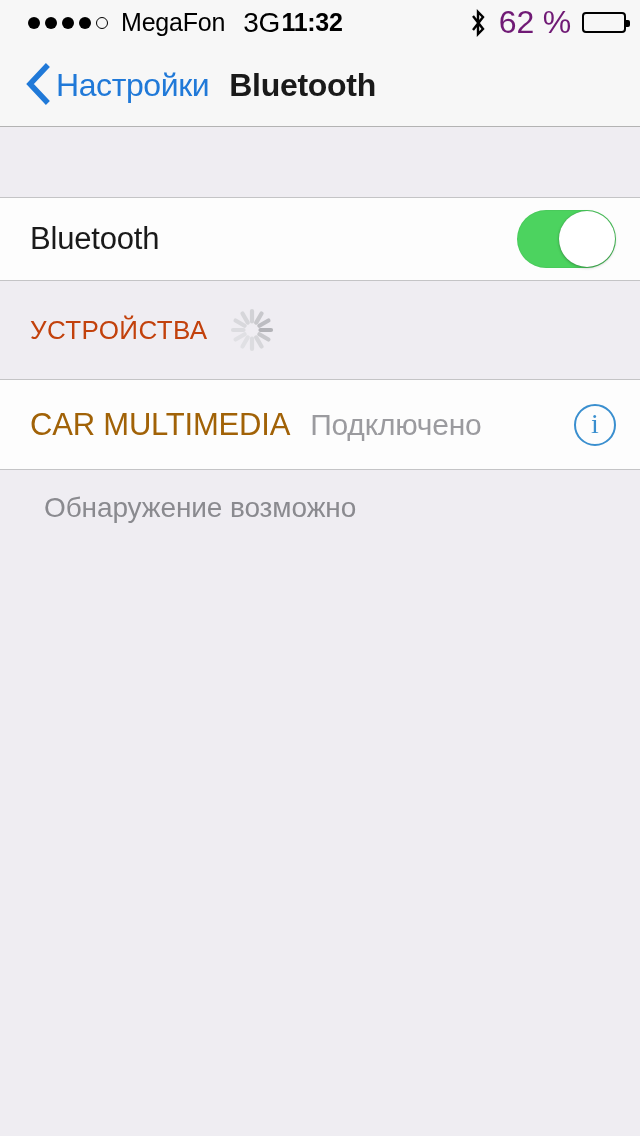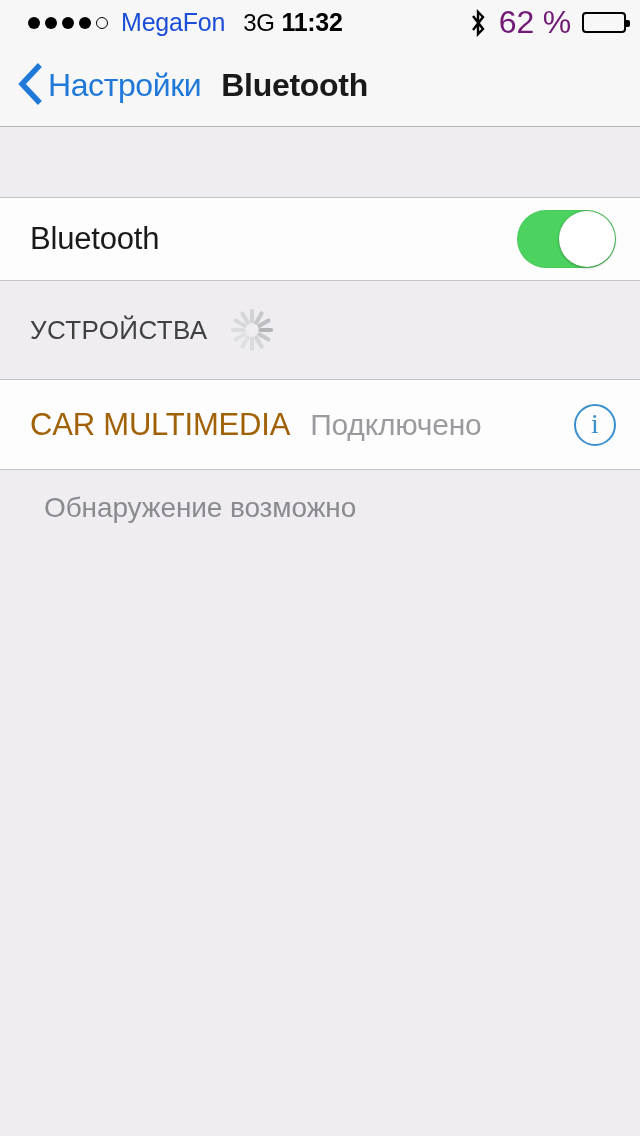--- a/index.html
+++ b/index.html
@@ -42,26 +42,26 @@
     border-radius: 50%;
     box-sizing: border-box;
   }
   .sig-dot.on { background: #000; }
   .sig-dot.off {
     background: transparent;
     border: 1.6px solid #000;
   }
   .carrier-name {
     font-size: 25px;
-    color: #1d4ed8;
+    color: #000000;
     letter-spacing: -0.2px;
     margin-right: 18px;
   }
   .network-type {
-    font-size: 24px;
+    font-size: 28px;
     color: #000;
     letter-spacing: -0.2px;
   }
   #status-time {
     position: absolute;
     left: 0; right: 16px;
     text-align: center;
     font-size: 25px;
     font-weight: bold;
     color: #000;
@@ -111,21 +111,21 @@
     border-radius: 1px;
   }
 
   
   #nav-bar {
     height: 82px;
     background: #f7f7f7;
     border-bottom: 1px solid #b3b3b3;
     display: flex;
     align-items: center;
-    padding-left: 16px;
+    padding-left: 24px;
     box-sizing: border-box;
   }
   #back-button {
     display: flex;
     align-items: center;
     cursor: pointer;
   }
   .chev {
     display: block;
     margin-right: 6px;
@@ -191,21 +191,21 @@
   #devices-section-header {
     height: 98px;
     display: flex;
     align-items: center;
     padding-left: 30px;
     background: #efedf2;
     box-sizing: border-box;
   }
   #devices-section-title {
     font-size: 26px;
-    color: #404040;
+    color: #c2410c;
     letter-spacing: 0.4px;
   }
   #devices-spinner {
     margin-left: 22px;
     width: 44px;
     height: 44px;
     position: relative;
     display: inline-block;
   }
 

